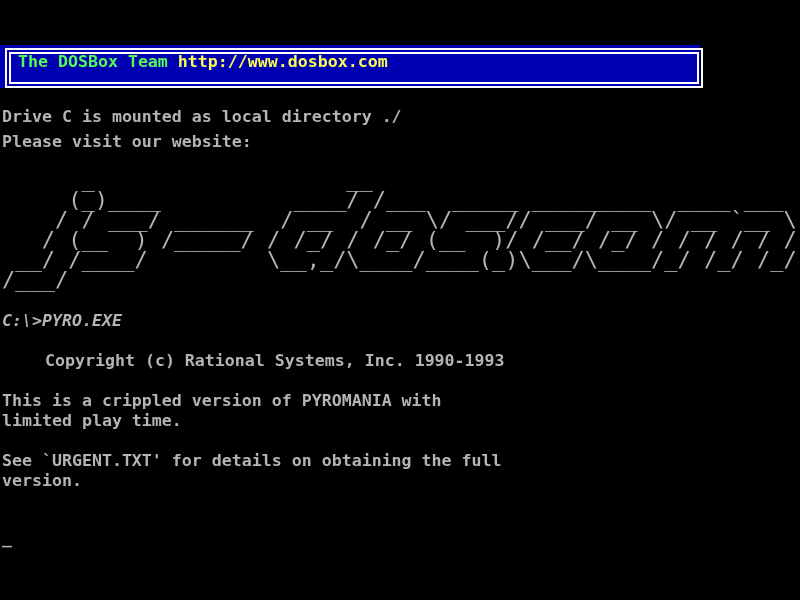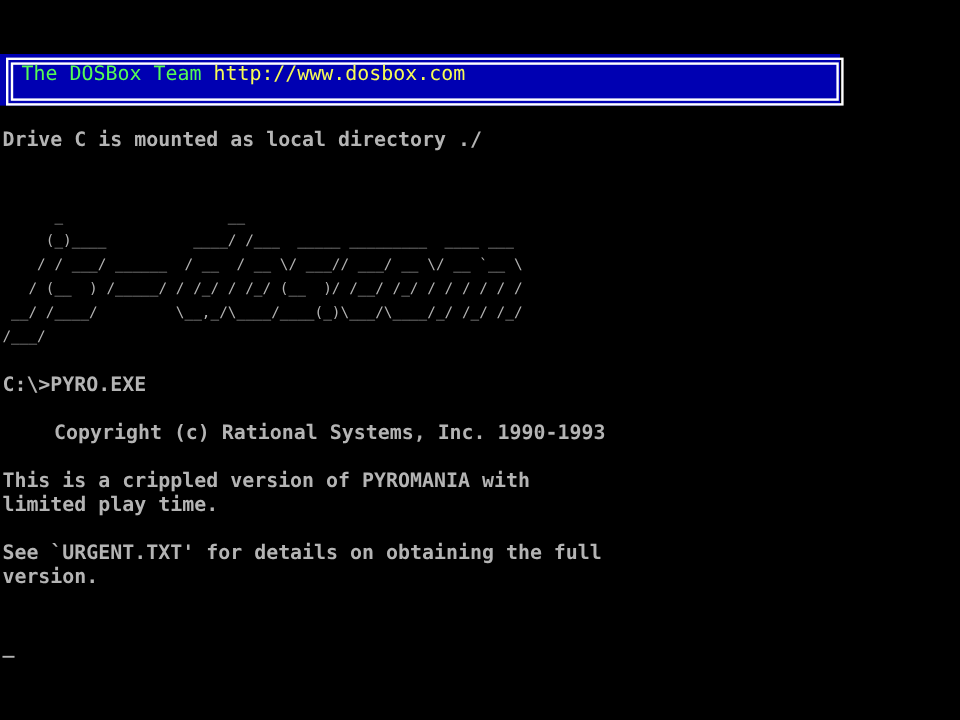--- a/index.html
+++ b/index.html
@@ -10,49 +10,50 @@
   
   #banner{
     position:absolute;left:0;top:45px;width:700px;height:43px;background:#0000b2;
   }
   #banner-border{
     position:absolute;left:5px;top:3px;width:686px;height:28px;
     border:6px double #ffffff;
   }
   #banner-text{
     position:absolute;left:18px;top:7px;white-space:pre;
-    font-size:16.6px;line-height:20px;font-weight:normal;text-align:center;
+    font-size:16.6px;line-height:20px;font-weight:bold;text-align:center;
   }
   .team{color:#54fb54;}
   .url{color:#f8fc54;}
   
   .tline{
     position:absolute;left:2px;white-space:pre;color:#b4b4b4;
     font-size:16.6px;line-height:20px;font-weight:bold;
   }
   #ascii-logo{
     position:absolute;left:2px;top:170px;margin:0;white-space:pre;color:#b4b4b4;
-    font-size:12px;line-height:20px;font-weight:normal;
+    font-size:22px;line-height:20px;font-weight:normal;
     font-family:"DejaVu Sans Mono", monospace;
   }
-  .y92{top:107px;}  .y132{top:132px;} .y311{top:311px;} .y331{top:331px;}
+  .y92{top:107px;}  .y132{top:132px;} .y311{top:311px;font-style:italic;} .y331{top:331px;}
   .y351{top:351px;margin-left:43px;} .y391{top:391px;} .y411{top:411px;} .y451{top:451px;text-align:right;}
   .y471{top:471px;} .y511{top:511px;} .y529{top:529px;}
 </style>
 </head>
 <body>
 
 <div id="screen">
 
   <div id="banner">
     <div id="banner-border"></div>
     <div id="banner-text"><span class="team">The DOSBox Team </span><span class="url">http://www.dosbox.com</span></div>
   </div>
 
   <div class="tline y92">Drive C is mounted as local directory ./</div>
+  <div class="tline y132">Please visit our website:</div>
 
   <pre id="ascii-logo">      _                   __
      (_)____          ____/ /___  _____ _________  ____ ___
     / / ___/ ______  / __  / __ \/ ___// ___/ __ \/ __ `__ \
    / (__  ) /_____/ / /_/ / /_/ (__  )/ /__/ /_/ / / / / / /
  __/ /____/         \__,_/\____/____(_)\___/\____/_/ /_/ /_/
 /___/</pre>
 
   <div class="tline y311">C:\&gt;PYRO.EXE</div>
   <div class="tline y351">Copyright (c) Rational Systems, Inc. 1990-1993</div>

